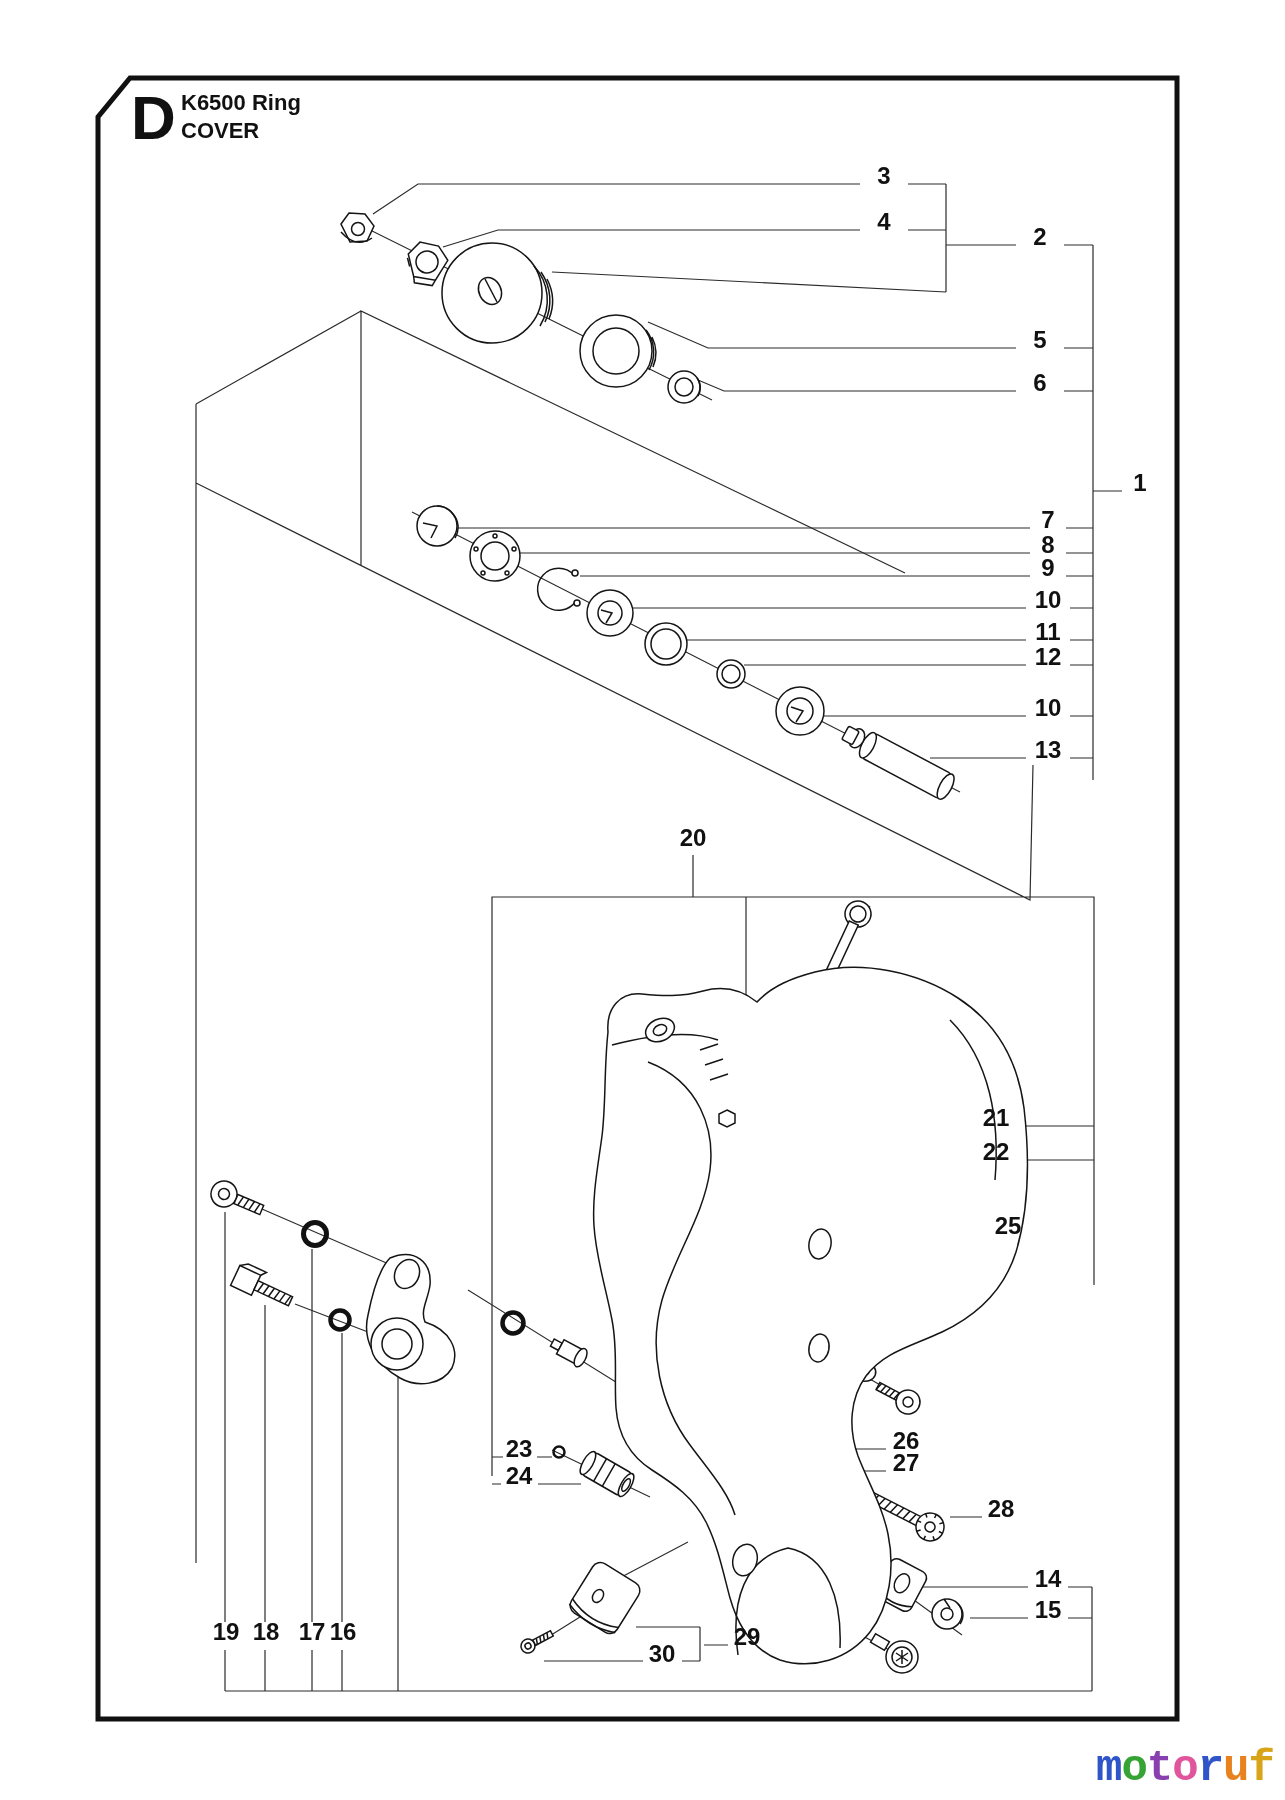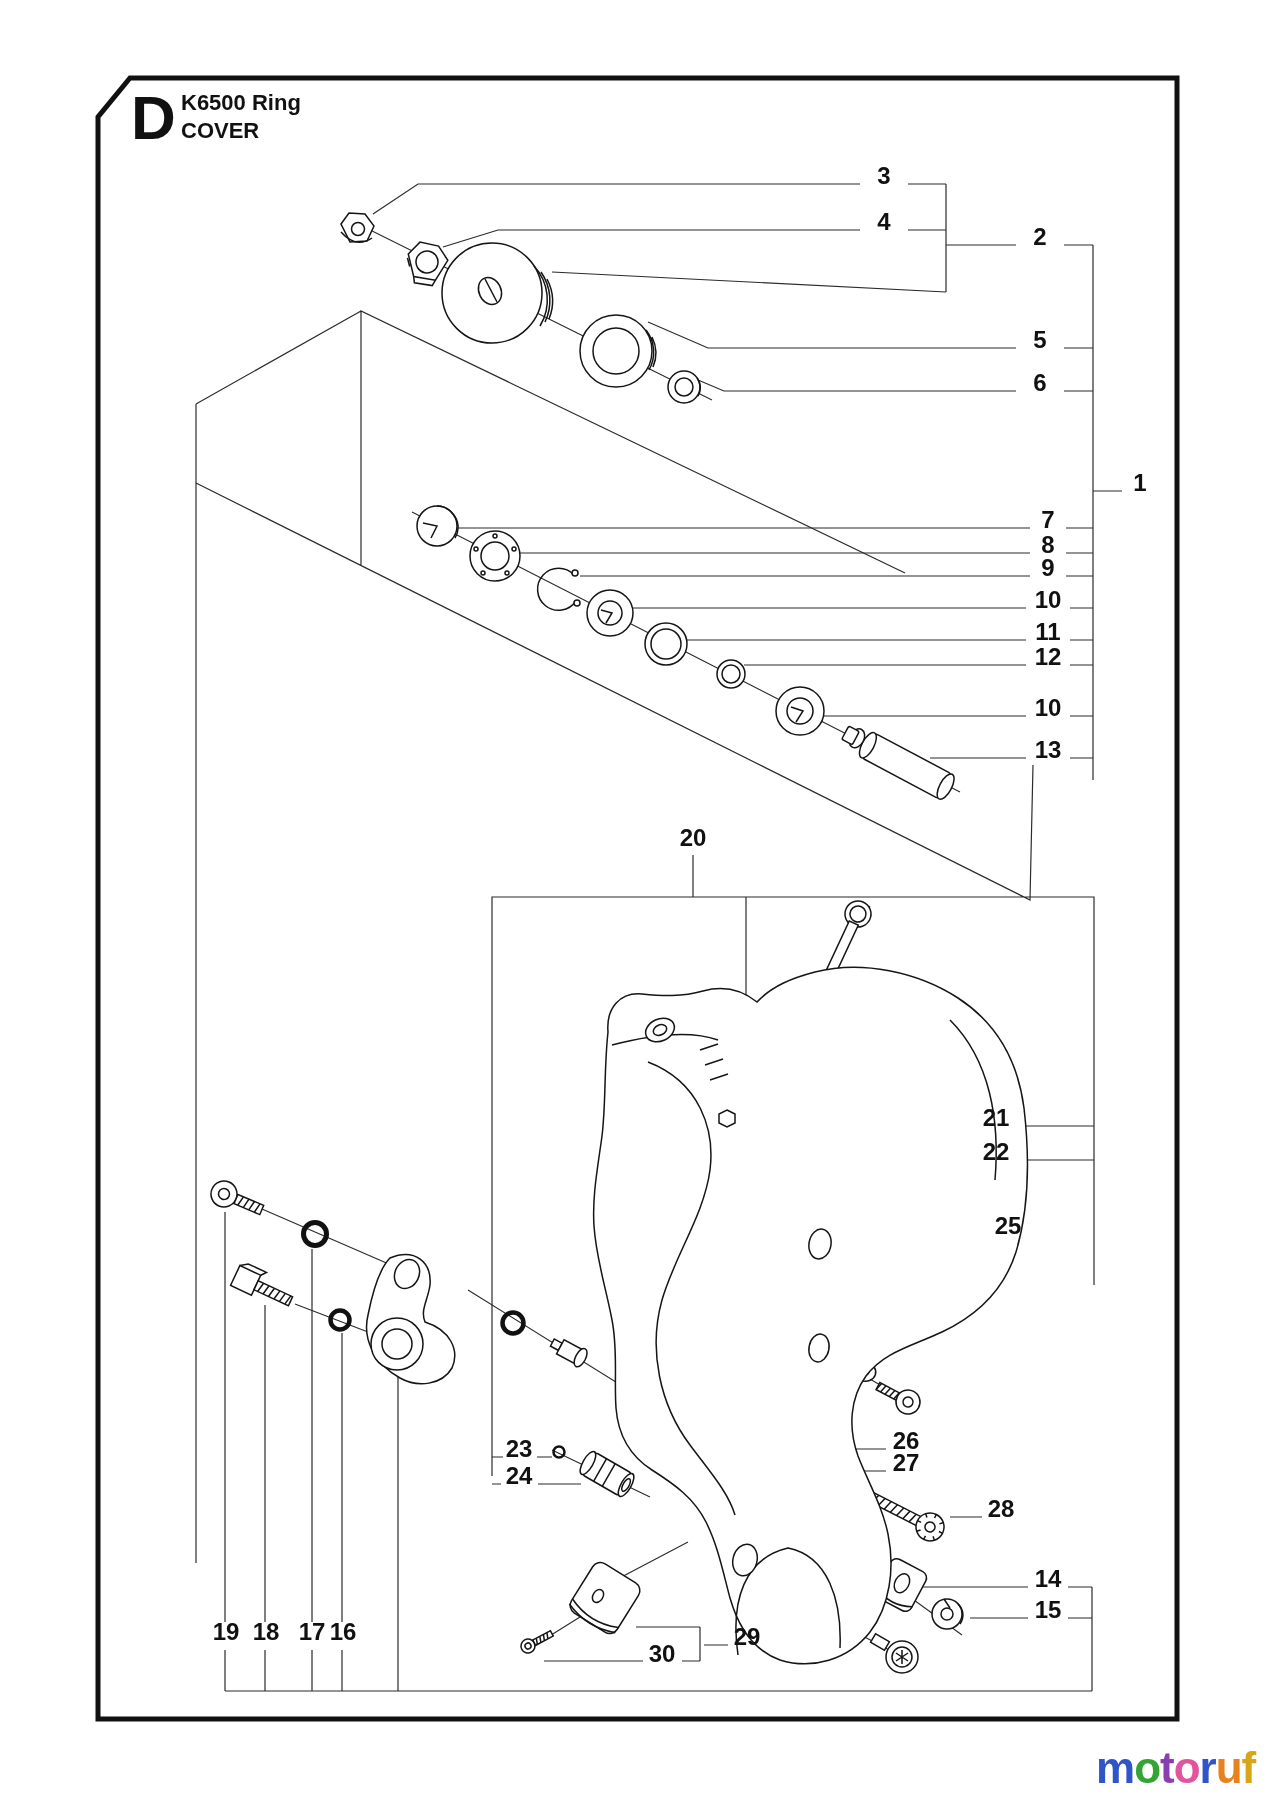--- a/index.html
+++ b/index.html
@@ -9,21 +9,21 @@
   .callout{font-weight:bold;font-size:24px;fill:#111;}
   .titleD{font-weight:bold;font-size:62px;fill:#111;}
   .titleSmall{font-weight:bold;font-size:22px;fill:#111;}
   .lead{stroke:#2b2b2b;stroke-width:1.2;fill:none;}
   .axis{stroke:#2b2b2b;stroke-width:1.1;fill:none;}
   .panel{stroke:#2b2b2b;stroke-width:1.2;fill:none;}
   .part{stroke:#151515;stroke-width:1.5;fill:#ffffff;}
   .partline{stroke:#151515;stroke-width:1.5;fill:none;}
   .oring{stroke:#111;fill:none;}
   #logo{position:absolute;left:1096px;top:1744px;width:185px;height:52px;
-        font-family:Liberation Sans, sans-serif;font-weight:bold;font-size:44px;
+        font-family:Liberation Mono, monospace;font-weight:bold;font-size:44px;
         letter-spacing:-1px;white-space:nowrap;line-height:48px;}
 </style>
 </head>
 <body>
 
 <div id="page">
 <svg width="1285" height="1800" viewBox="0 0 1285 1800" xmlns="http://www.w3.org/2000/svg">
 
   <path d="M 130,78 H 1177 V 1719 H 98 V 117 Z" fill="none" stroke="#111" stroke-width="5"></path>
 

